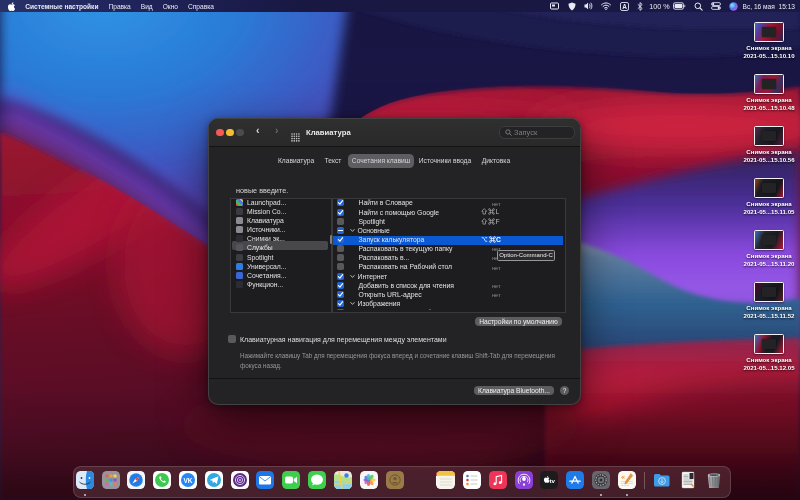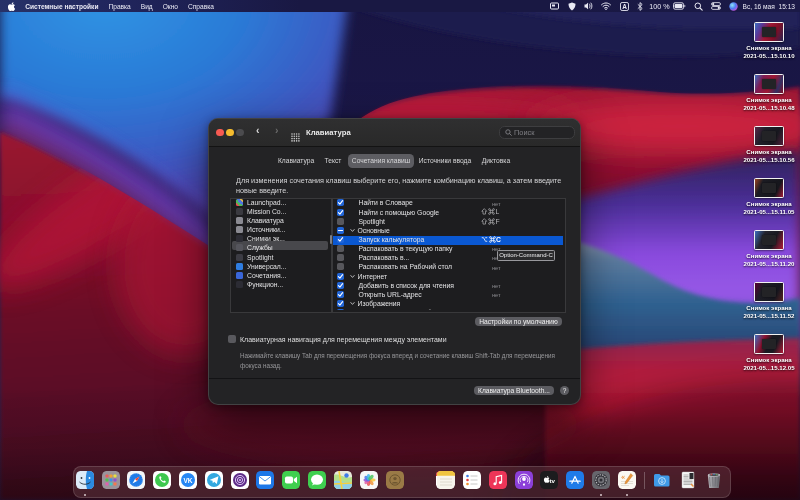--- a/index.html
+++ b/index.html
@@ -329,30 +329,29 @@
             <circle cx="3.3" cy="7.9" r="0.8"></circle>
             <circle cx="5.6" cy="7.9" r="0.8"></circle>
             <circle cx="7.9" cy="7.9" r="0.8"></circle>
           </g>
     </svg>
   </div>
   <div id="ttl" class="abs">Клавиатура</div>
   <div id="search" class="abs"><svg style="position:absolute;left:5px;top:2px" width="7" height="7" viewBox="0 0 9 9">
           <circle cx="3.8" cy="3.8" r="2.8" fill="none" stroke="#7f7f84" stroke-width="1.2"></circle>
           <path d="M6,6 L8.2,8.2" stroke="#7f7f84" stroke-width="1.2" stroke-linecap="round"></path>
-        </svg><span style="margin-left:14px">Поиск</span></div>
+        </svg><span style="margin-left:14px">Запуск</span></div>
 
   <div id="tabsel" class="abs"></div>
   <div class="abs tab" style="left:87px">Клавиатура</div>
   <div class="abs tab" style="left:124px">Текст</div>
   <div class="abs tab" style="left:172px">Сочетания клавиш</div>
   <div class="abs tab" style="left:236px">Источники ввода</div>
   <div class="abs tab" style="left:287px">Диктовка</div>
 
-  <div class="abs instr" style="top:57px">Для изменения сочетания клавиш выберите его, нажмите комбинацию клавиш, а затем введите</div>
   <div class="abs instr" style="top:67px">новые введите.</div>
 
   <div id="sidebox" class="abs box"></div>
   <div id="listbox" class="abs box"></div>
   <div id="ssel" class="abs"></div>
   <div class="abs" style="left:121.4px;top:116px;width:1.8px;height:9px;background:#808084;border-radius:1px;z-index:3"></div>
   <div id="bluerow" class="abs"></div>
   <div id="srows">
         <div class="srow" style="top:-1px">
           <span class="si" style="background:linear-gradient(45deg,#e05252 25%,#52b860 25% 50%,#5278e0 50% 75%,#e0b852 75%)"></span>

